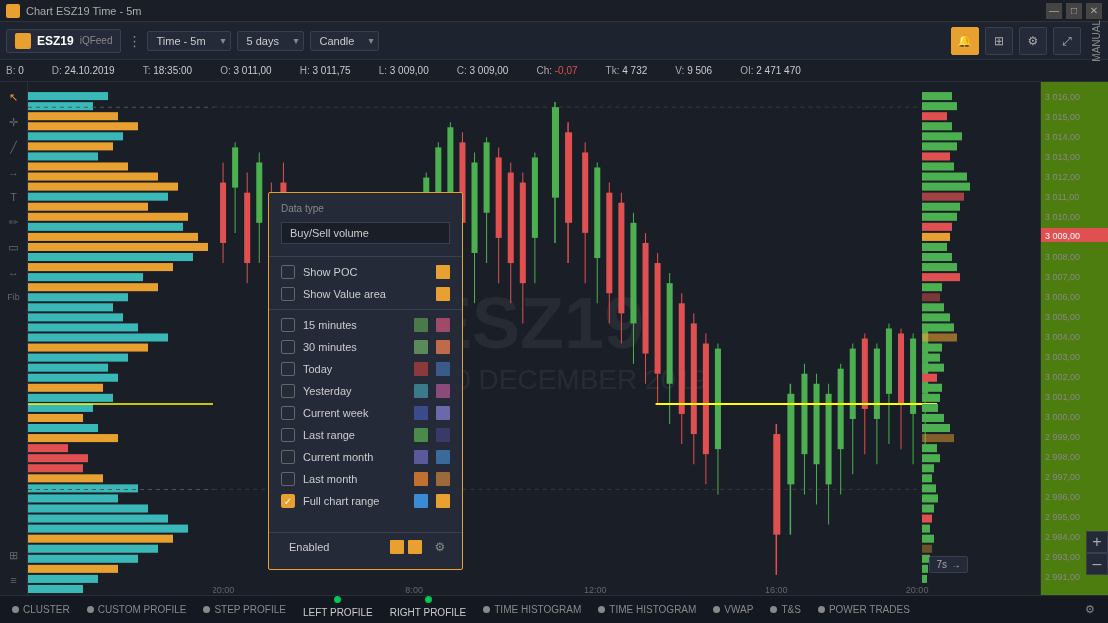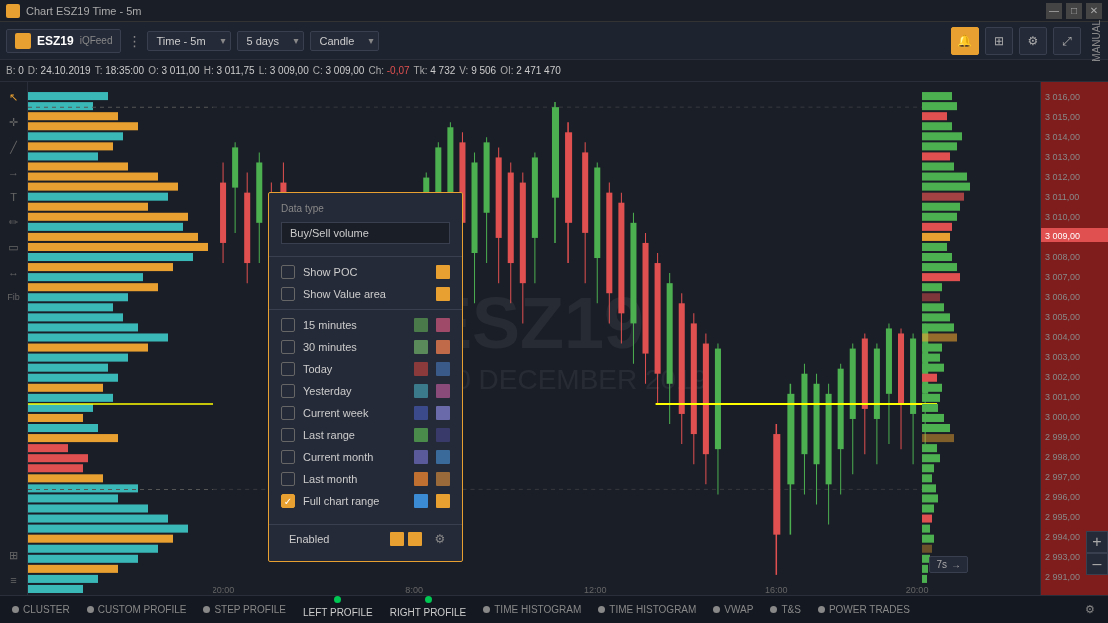--- a/index.html
+++ b/index.html
@@ -29,21 +29,21 @@
     .toolbar-dots { color: #888; font-size: 14px; cursor: pointer; }
     .select-wrap { position: relative; display: flex; align-items: center; }
     .select-wrap select { background: #252a38; border: 1px solid #3a3f50; color: #ccc; padding: 3px 24px 3px 8px; border-radius: 2px; font-size: 11px; cursor: pointer; appearance: none; }
     .select-wrap::after { content: '▾'; position: absolute; right: 6px; color: #888; pointer-events: none; font-size: 10px; }
     .toolbar-right { margin-left: auto; display: flex; align-items: center; gap: 6px; }
     .toolbar-icon-btn { width: 28px; height: 28px; background: #252a38; border: 1px solid #3a3f50; border-radius: 2px; display: flex; align-items: center; justify-content: center; cursor: pointer; color: #aaa; font-size: 12px; }
     .toolbar-icon-btn.active { background: #e8a030; border-color: #e8a030; color: #fff; }
 
     
     .infobar {
-      height: 22px; background: #1a1e27; display: flex; align-items: center; padding: 0 6px; gap: 4px;
+      height: 22px; background: #1a1e27; display: flex; align-items: center; padding: 0 6px; gap: 28px;
       border-bottom: 1px solid #2a2e3a; font-size: 10px;
     }
     .info-item { color: #aaa; }
     .info-item span { color: #ccc; }
     .info-item.red span { color: #e05050; }
 
     
     .main-area { display: flex; height: calc(623px - 22px - 38px - 22px - 28px); }
 
     
@@ -87,21 +87,21 @@
     .dd-select { width: 100%; background: #1a1e27; border: 1px solid #3a3f50; color: #ccc; padding: 4px 8px; font-size: 11px; border-radius: 0; appearance: none; }
     .dd-divider { height: 1px; background: #3a3f50; margin: 4px 0; }
     .dd-row { display: flex; align-items: center; padding: 4px 12px; gap: 8px; font-size: 11px; }
     .dd-row .dd-check { width: 14px; height: 14px; border: 1px solid #666; border-radius: 2px; flex-shrink: 0; display: flex; align-items: center; justify-content: center; }
     .dd-row .dd-check.checked { background: #e8a030; border-color: #e8a030; }
     .dd-row .dd-label { flex: 1; color: #ccc; }
     .dd-row .dd-color { width: 14px; height: 14px; border-radius: 1px; flex-shrink: 0; }
     .dd-row .dd-color2 { width: 14px; height: 14px; border-radius: 1px; flex-shrink: 0; }
     .dd-footer-label { flex: 1; color: #ccc; font-size: 11px; }
     .dd-gear { width: 20px; height: 20px; display: flex; align-items: center; justify-content: center; color: #888; cursor: pointer; font-size: 12px; }
-    .enabled-row { display: flex; align-items: center; padding: 4px 12px; gap: 8px; border-top: 1px solid #3a3f50; margin-top: 12px; }
+    .enabled-row { display: flex; align-items: center; padding: 4px 12px; gap: 8px; border-top: 1px solid #3a3f50; margin-top: 20px; }
     .enabled-colors { display: flex; gap: 2px; }
 
     
     .scroll-indicator { position: absolute; right: 2px; bottom: 24px; background: #252a38; border: 1px solid #3a3f50; border-radius: 2px; padding: 2px 6px; font-size: 10px; color: #aaa; display: flex; align-items: center; gap: 4px; justify-content: center; }
   </style>
 </head>
 <body>
 
 <div class="titlebar">
   <div class="titlebar-icon"></div>
@@ -521,21 +521,21 @@
         <div class="enabled-colors">
           <div style="width:14px;height:14px;background:#e8a030;border-radius:1px;"></div>
           <div style="width:14px;height:14px;background:#e8a030;border-radius:1px;margin-left:2px;"></div>
         </div>
         <div class="dd-gear">⚙</div>
       </div>
     </div>
 
   </div>
 
-  <div class="price-scale" style="width:68px;background:#7f1d1d;border-left:1px solid #2a2e3a;position:relative;overflow:hidden;">
+  <div class="price-scale" style="width:68px;background:#4d7c0f;border-left:1px solid #2a2e3a;position:relative;overflow:hidden;">
     <svg width="68" height="510" style="position:absolute;top:0;left:0;">
       <text x="4" y="18" fill="#888" font-size="9">3 016,00</text>
       <text x="4" y="38" fill="#888" font-size="9">3 015,00</text>
       <text x="4" y="58" fill="#888" font-size="9">3 014,00</text>
       <text x="4" y="78" fill="#888" font-size="9">3 013,00</text>
       <text x="4" y="98" fill="#888" font-size="9">3 012,00</text>
       <text x="4" y="118" fill="#888" font-size="9">3 011,00</text>
       <text x="4" y="138" fill="#888" font-size="9">3 010,00</text>
       <rect x="0" y="146" width="68" height="14" fill="#e05050"></rect>
       <text x="4" y="157" fill="#fff" font-size="9">3 009,00</text>

